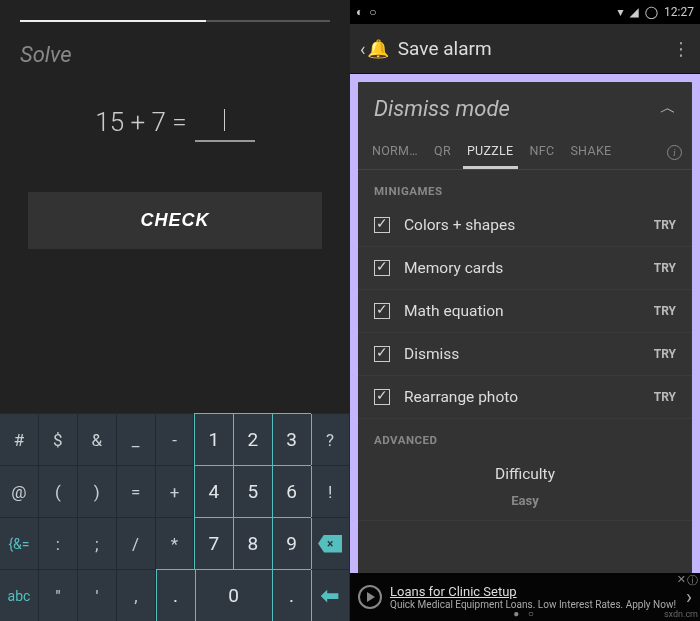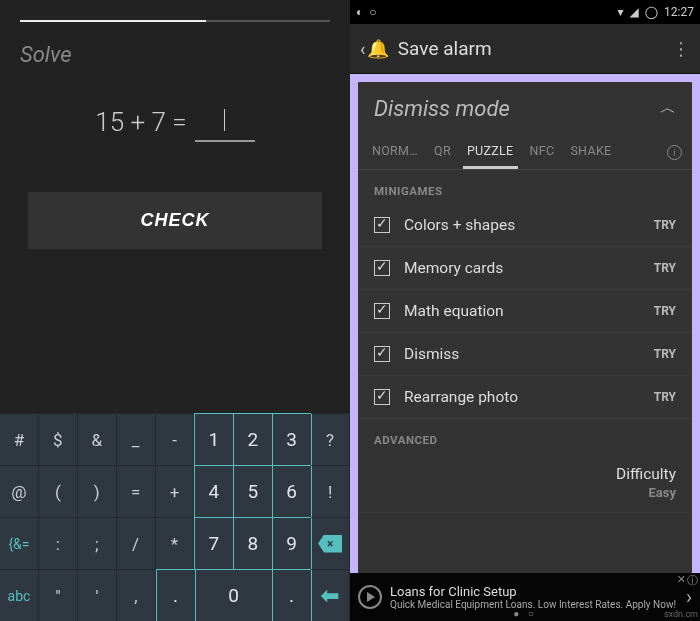--- a/index.html
+++ b/index.html
@@ -52,28 +52,28 @@
   .tab { color:#888; font-size:12.5px; font-weight:400; padding: 8px 4px; border-bottom: 3px solid transparent; letter-spacing:0.3px; white-space:nowrap; }
   .tab.active { color:#ddd; border-bottom-color:#ccc; }
   .info-ic { color:#888; border:1.5px solid #888; border-radius:50%; width:15px; height:15px; display:inline-flex; align-items:center; justify-content:center; font-size:10px; margin-left:auto; font-style:italic; font-family:serif; }
 
   .section-label { color:#888; font-size:11.5px; font-weight:700; padding: 14px 16px 6px; letter-spacing:0.5px; }
   .row { display:flex; align-items:center; padding: 12px 16px; color:#ddd; font-size:15.5px; border-bottom:1px solid #3a3a3a; }
   .row .chk { width:16px; height:16px; border:1.5px solid #ccc; margin-right:14px; position:relative; }
   .row .chk.checked::after { content:"✓"; position:absolute; top:-3px; left:1px; color:#ddd; font-size:14px; }
   .row .label { flex:1; }
   .row .try { color:#bbb; font-size:12px; font-weight:700; }
-  .row.plain { flex-direction:column; align-items:flex-end; gap:2px; }
+  .row.plain { flex-direction:column; align-items:center; gap:10px; }
   .row.plain .sub { color:#888; font-size:13px;font-weight:bold; }
 
   .ad { position:absolute; bottom:0; left:0; right:0; height:48px; background:#050505; display:flex; align-items:center; padding: 4px 8px; color:#ccc; }
   .ad-play { width:24px;height:24px; border:2px solid #888; border-radius:50%; display:flex;align-items:center;justify-content:center; margin-right:8px; }
   .ad-play::after { content:""; border-left:8px solid #888; border-top:5px solid transparent; border-bottom:5px solid transparent; margin-left:2px; }
   .ad-text { flex:1; overflow:hidden; }
-  .ad-title { font-size:13px; color:#ddd; white-space:nowrap; overflow:hidden; text-overflow:ellipsis; }
+  .ad-title { font-size:13px; color:#ddd; text-decoration:underline; white-space:nowrap; overflow:hidden; text-overflow:ellipsis; }
   .ad-sub { font-size:10px; color:#aaa; white-space:nowrap; overflow:hidden; text-overflow:ellipsis; }
   .ad-indic { position:absolute; bottom:2px; left:50%; transform:translateX(-50%); color:#888; font-size:10px; letter-spacing:3px;}
   .ad-ar { color:#aaa; font-size:20px; margin-left:6px; }
   .ad-x { position:absolute; top:0; right:14px; color:#888; font-size:11px; }
   .ad-i { position:absolute; top:0; right:2px; color:#888; font-size:11px; }
 
   .watermark { position:absolute; bottom:2px; right:2px; font-size:9px; color:#666; }
 </style>
 </head>
 <body>

